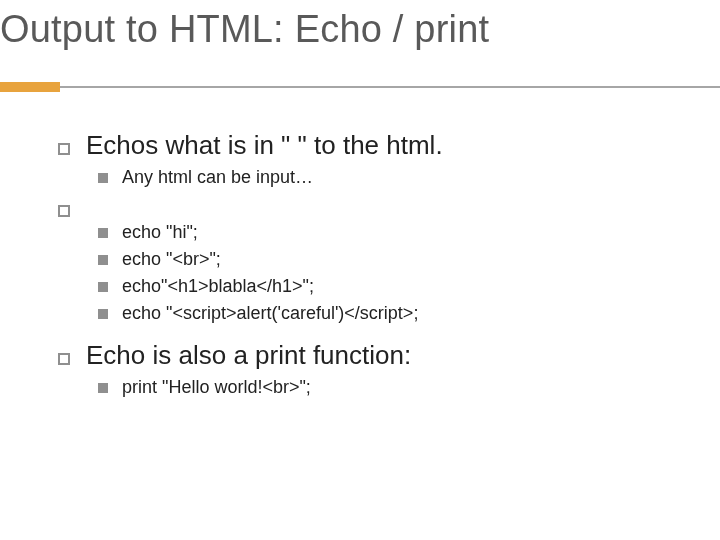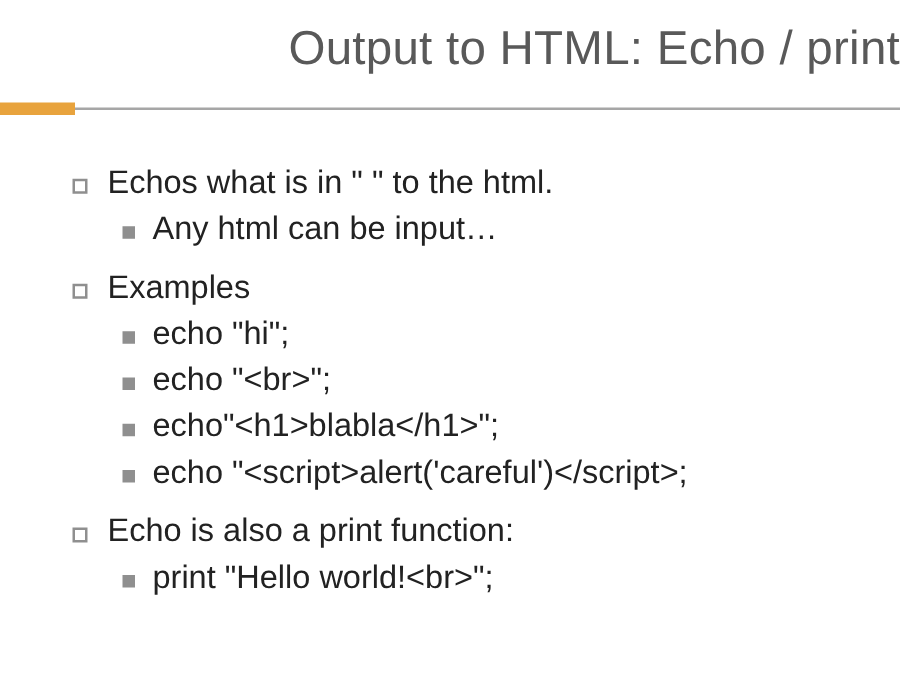--- a/index.html
+++ b/index.html
@@ -11,22 +11,22 @@
   }
   .slide {
     width: 720px;
     height: 540px;
     position: relative;
     padding: 0;
   }
   .title {
     font-size: 38px;
     color: #595959;
-    text-align: right;
-    padding-top: 18px;
+    text-align: left;
+    padding-top: 8px;
     font-weight: 400;
     letter-spacing: 0.2px;
   }
   .rule-wrap {
     position: absolute;
     top: 82px;
     left: 0;
     width: 100%;
     height: 22px;
   }
@@ -90,21 +90,21 @@
   }
   .lvl2 .bullet .fbox {
     width: 10px;
     height: 10px;
     background: #8f8f8f;
     display: inline-block;
     position: relative;
     top: 0px;
   }
   .lvl2 .text {
-    font-size: 26px;
+    font-size: 18px;
     color: #222;
   }
   .group { margin-bottom: 16px; }
 </style>
 </head>
 <body>
 
 <div class="slide">
 
   <div class="title">Output to HTML: Echo / print</div>
@@ -129,21 +129,20 @@
           </span>
         <span class="text">Any html can be input…</span>
       </div>
     </div>
 
     <div class="group">
       <div class="lvl1">
         <span class="bullet">
             <span class="box"></span>
           </span>
-        <span class="text">Examples</span>
       </div>
       <div class="lvl2">
         <span class="bullet">
             <span class="fbox"></span>
           </span>
         <span class="text">echo "hi";</span>
       </div>
       <div class="lvl2">
         <span class="bullet">
             <span class="fbox"></span>

